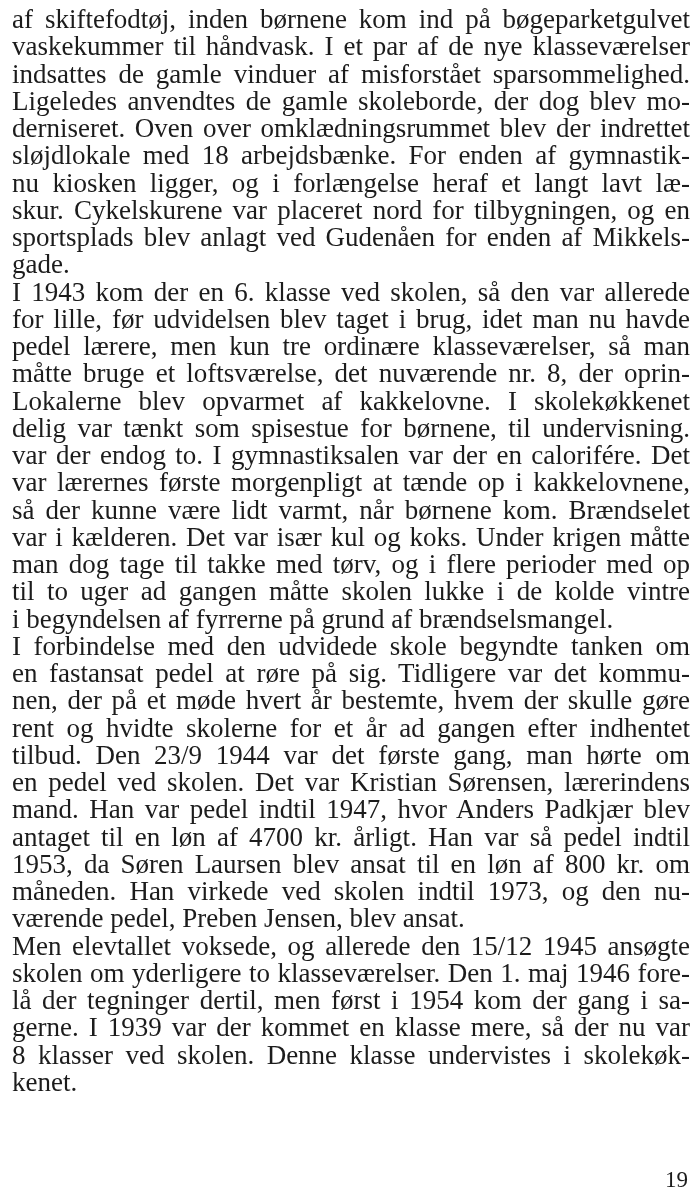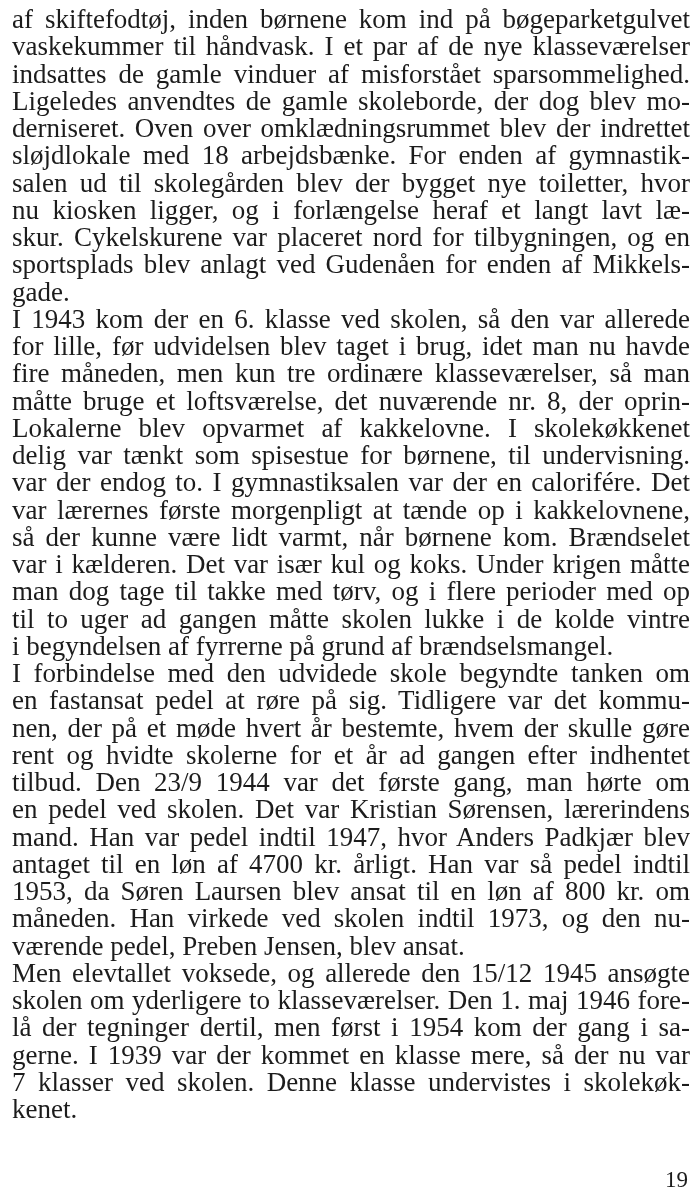--- a/index.html
+++ b/index.html
@@ -50,31 +50,30 @@
 
 <div class="page-text">
 
   <div>
     <span class="line">af skiftefodtøj, inden børnene kom ind på bøgeparketgulvet</span>
     <span class="line">vaskekummer til håndvask. I et par af de nye klasseværelser</span>
     <span class="line">indsattes de gamle vinduer af misforstået sparsommelighed.</span>
     <span class="line">Ligeledes anvendtes de gamle skoleborde, der dog blev mo-</span>
     <span class="line">derniseret. Oven over omklædningsrummet blev der indrettet</span>
     <span class="line">sløjdlokale med 18 arbejdsbænke. For enden af gymnastik-</span>
-    <span class="line">salen ud til skolegården blev der bygget nye toiletter, hvor</span>
     <span class="line">nu kiosken ligger, og i forlængelse heraf et langt lavt læ-</span>
     <span class="line">skur. Cykelskurene var placeret nord for tilbygningen, og en</span>
     <span class="line">sportsplads blev anlagt ved Gudenåen for enden af Mikkels-</span>
     <span class="line last">gade.</span>
   </div>
 
   <div>
     <span class="line">I 1943 kom der en 6. klasse ved skolen, så den var allerede</span>
     <span class="line">for lille, før udvidelsen blev taget i brug, idet man nu havde</span>
-    <span class="line">fire måneden, men kun tre ordinære klasseværelser, så man</span>
+    <span class="line">pedel lærere, men kun tre ordinære klasseværelser, så man</span>
     <span class="line">måtte bruge et loftsværelse, det nuværende nr. 8, der oprin-</span>
     <span class="line">Lokalerne blev opvarmet af kakkelovne. I skolekøkkenet</span>
     <span class="line">delig var tænkt som spisestue for børnene, til undervisning.</span>
     <span class="line">var der endog to. I gymnastiksalen var der en calorifére. Det</span>
     <span class="line">var lærernes første morgenpligt at tænde op i kakkelovnene,</span>
     <span class="line">så der kunne være lidt varmt, når børnene kom. Brændselet</span>
     <span class="line">var i kælderen. Det var især kul og koks. Under krigen måtte</span>
     <span class="line">man dog tage til takke med tørv, og i flere perioder med op</span>
     <span class="line">til to uger ad gangen måtte skolen lukke i de kolde vintre</span>
     <span class="line last">i begyndelsen af fyrrerne på grund af brændselsmangel.</span>
@@ -92,18 +91,18 @@
     <span class="line">1953, da Søren Laursen blev ansat til en løn af 800 kr. om</span>
     <span class="line">måneden. Han virkede ved skolen indtil 1973, og den nu-</span>
     <span class="line last">værende pedel, Preben Jensen, blev ansat.</span>
   </div>
 
   <div>
     <span class="line">Men elevtallet voksede, og allerede den 15/12 1945 ansøgte</span>
     <span class="line">skolen om yderligere to klasseværelser. Den 1. maj 1946 fore-</span>
     <span class="line">lå der tegninger dertil, men først i 1954 kom der gang i sa-</span>
     <span class="line">gerne. I 1939 var der kommet en klasse mere, så der nu var</span>
-    <span class="line">7 klasser ved skolen. Denne klasse undervistes i skolekøk-</span>
+    <span class="line">8 klasser ved skolen. Denne klasse undervistes i skolekøk-</span>
     <span class="line last">kenet.</span>
   </div>
 </div>
 
 <div class="page-number">19</div>
 
 </body></html>

